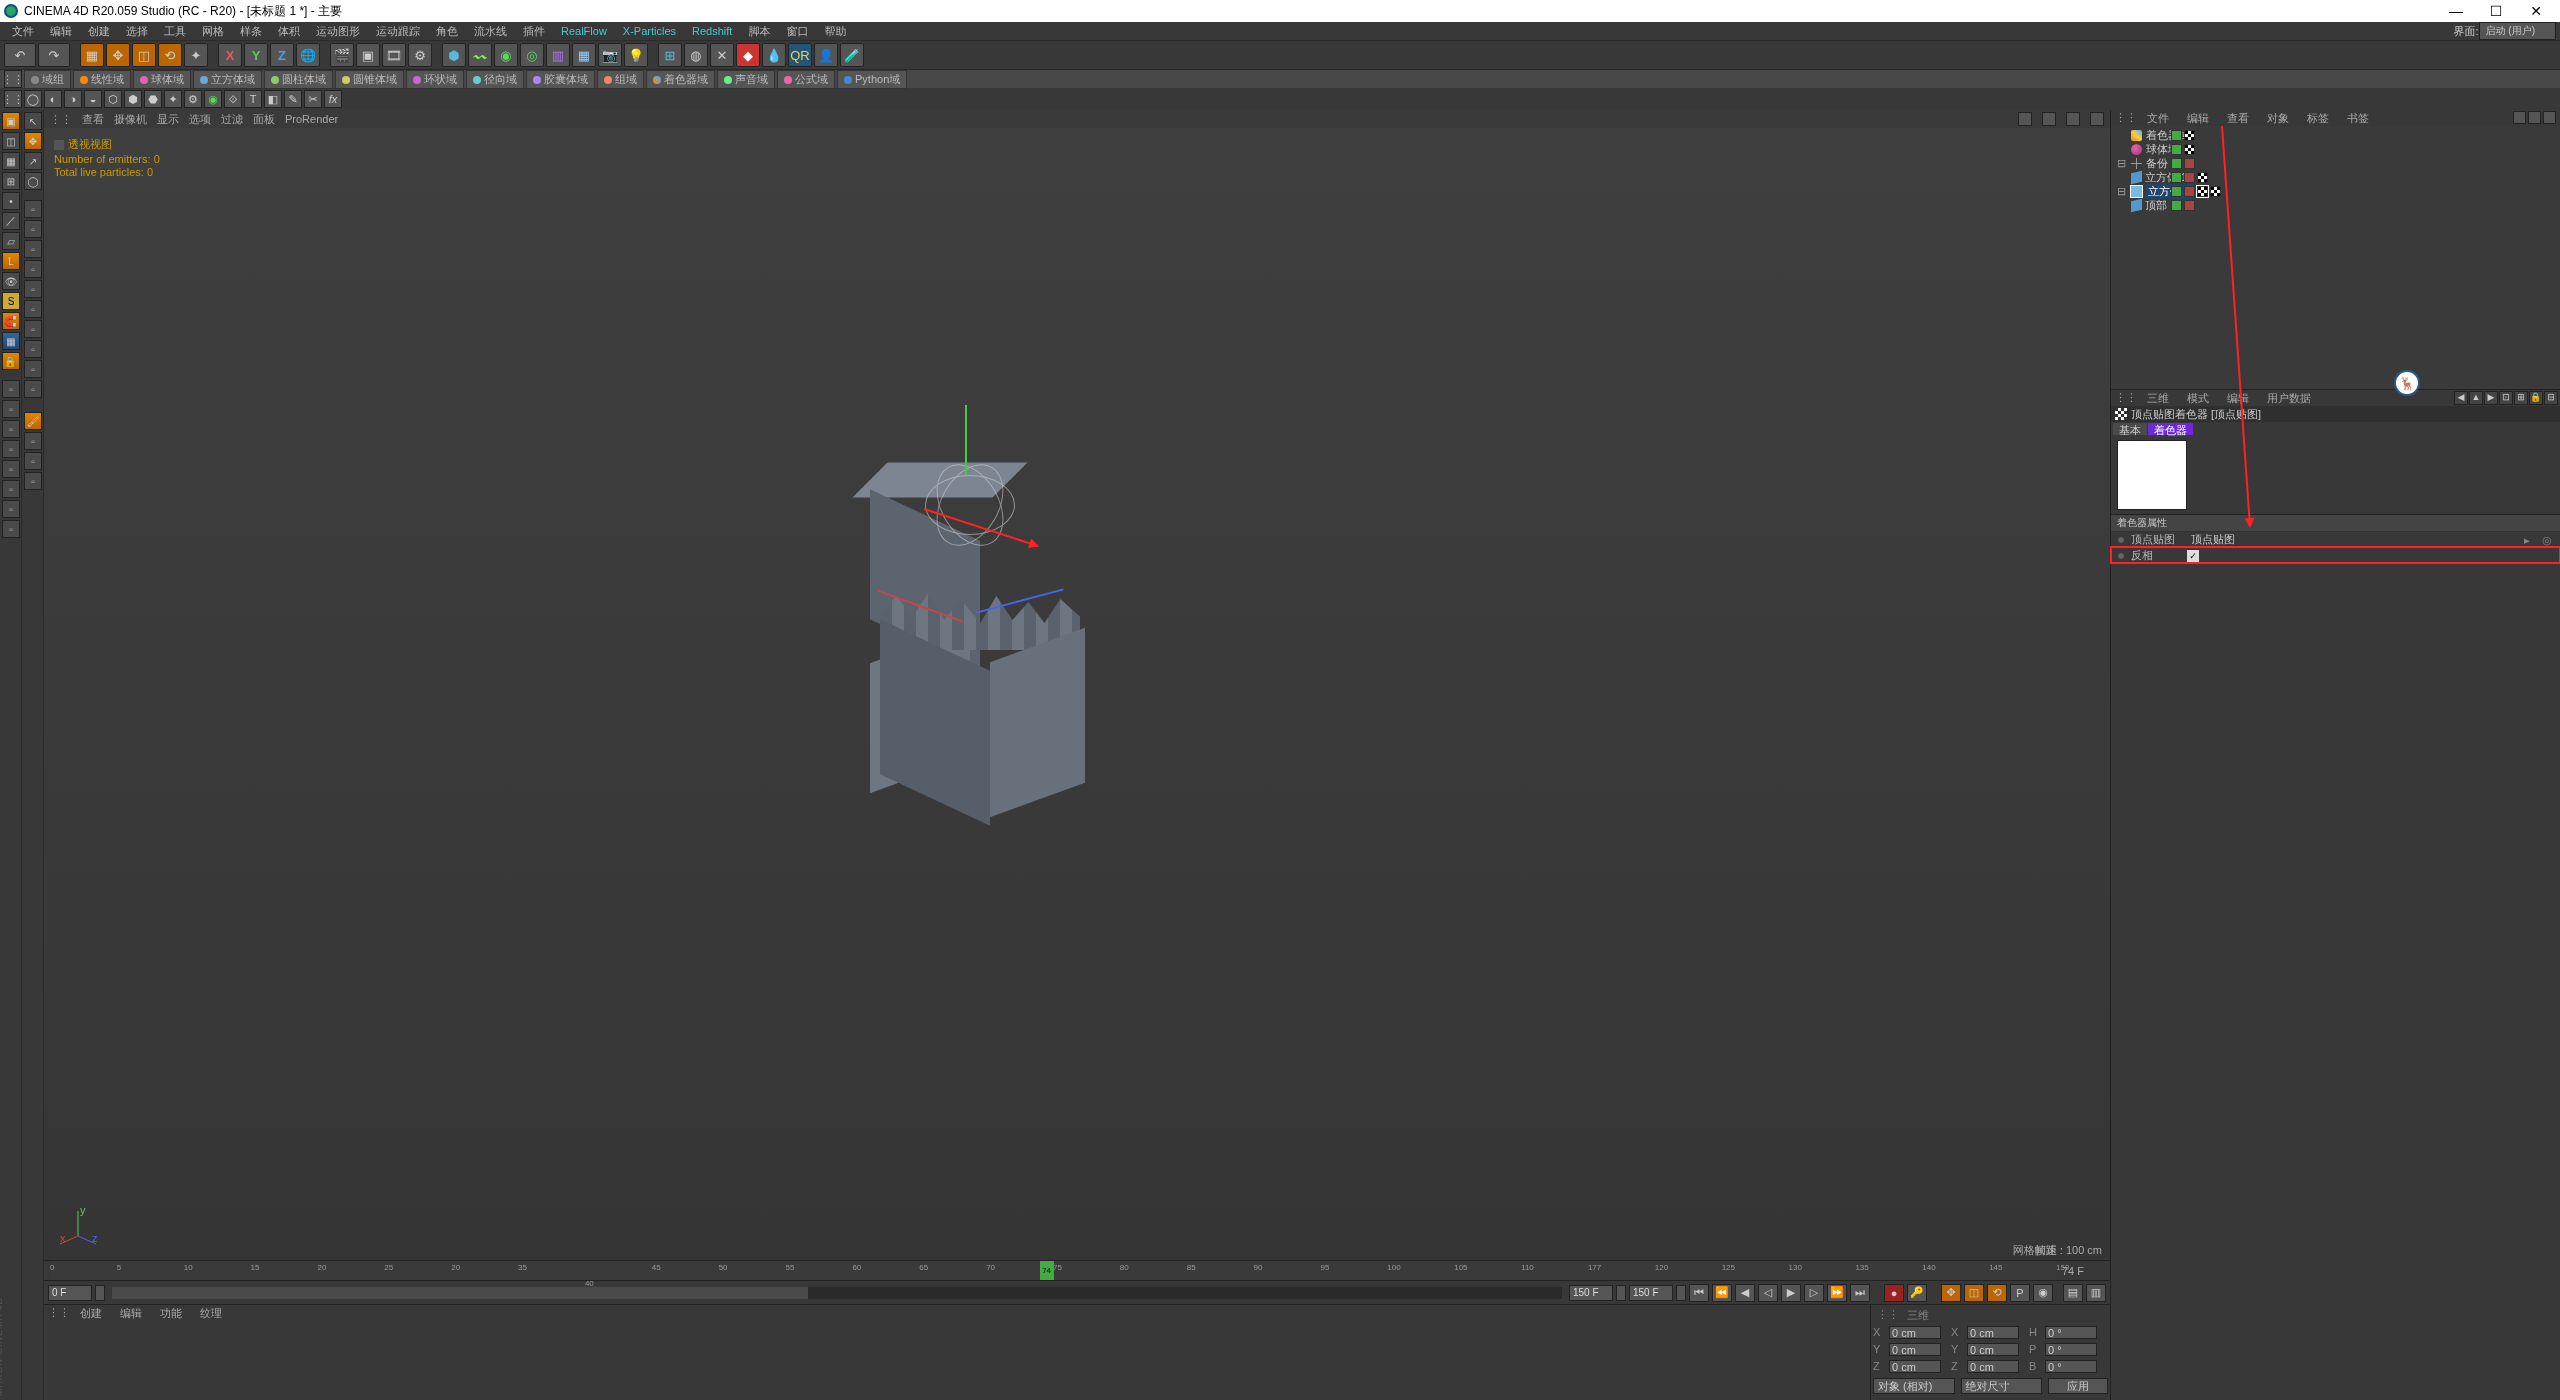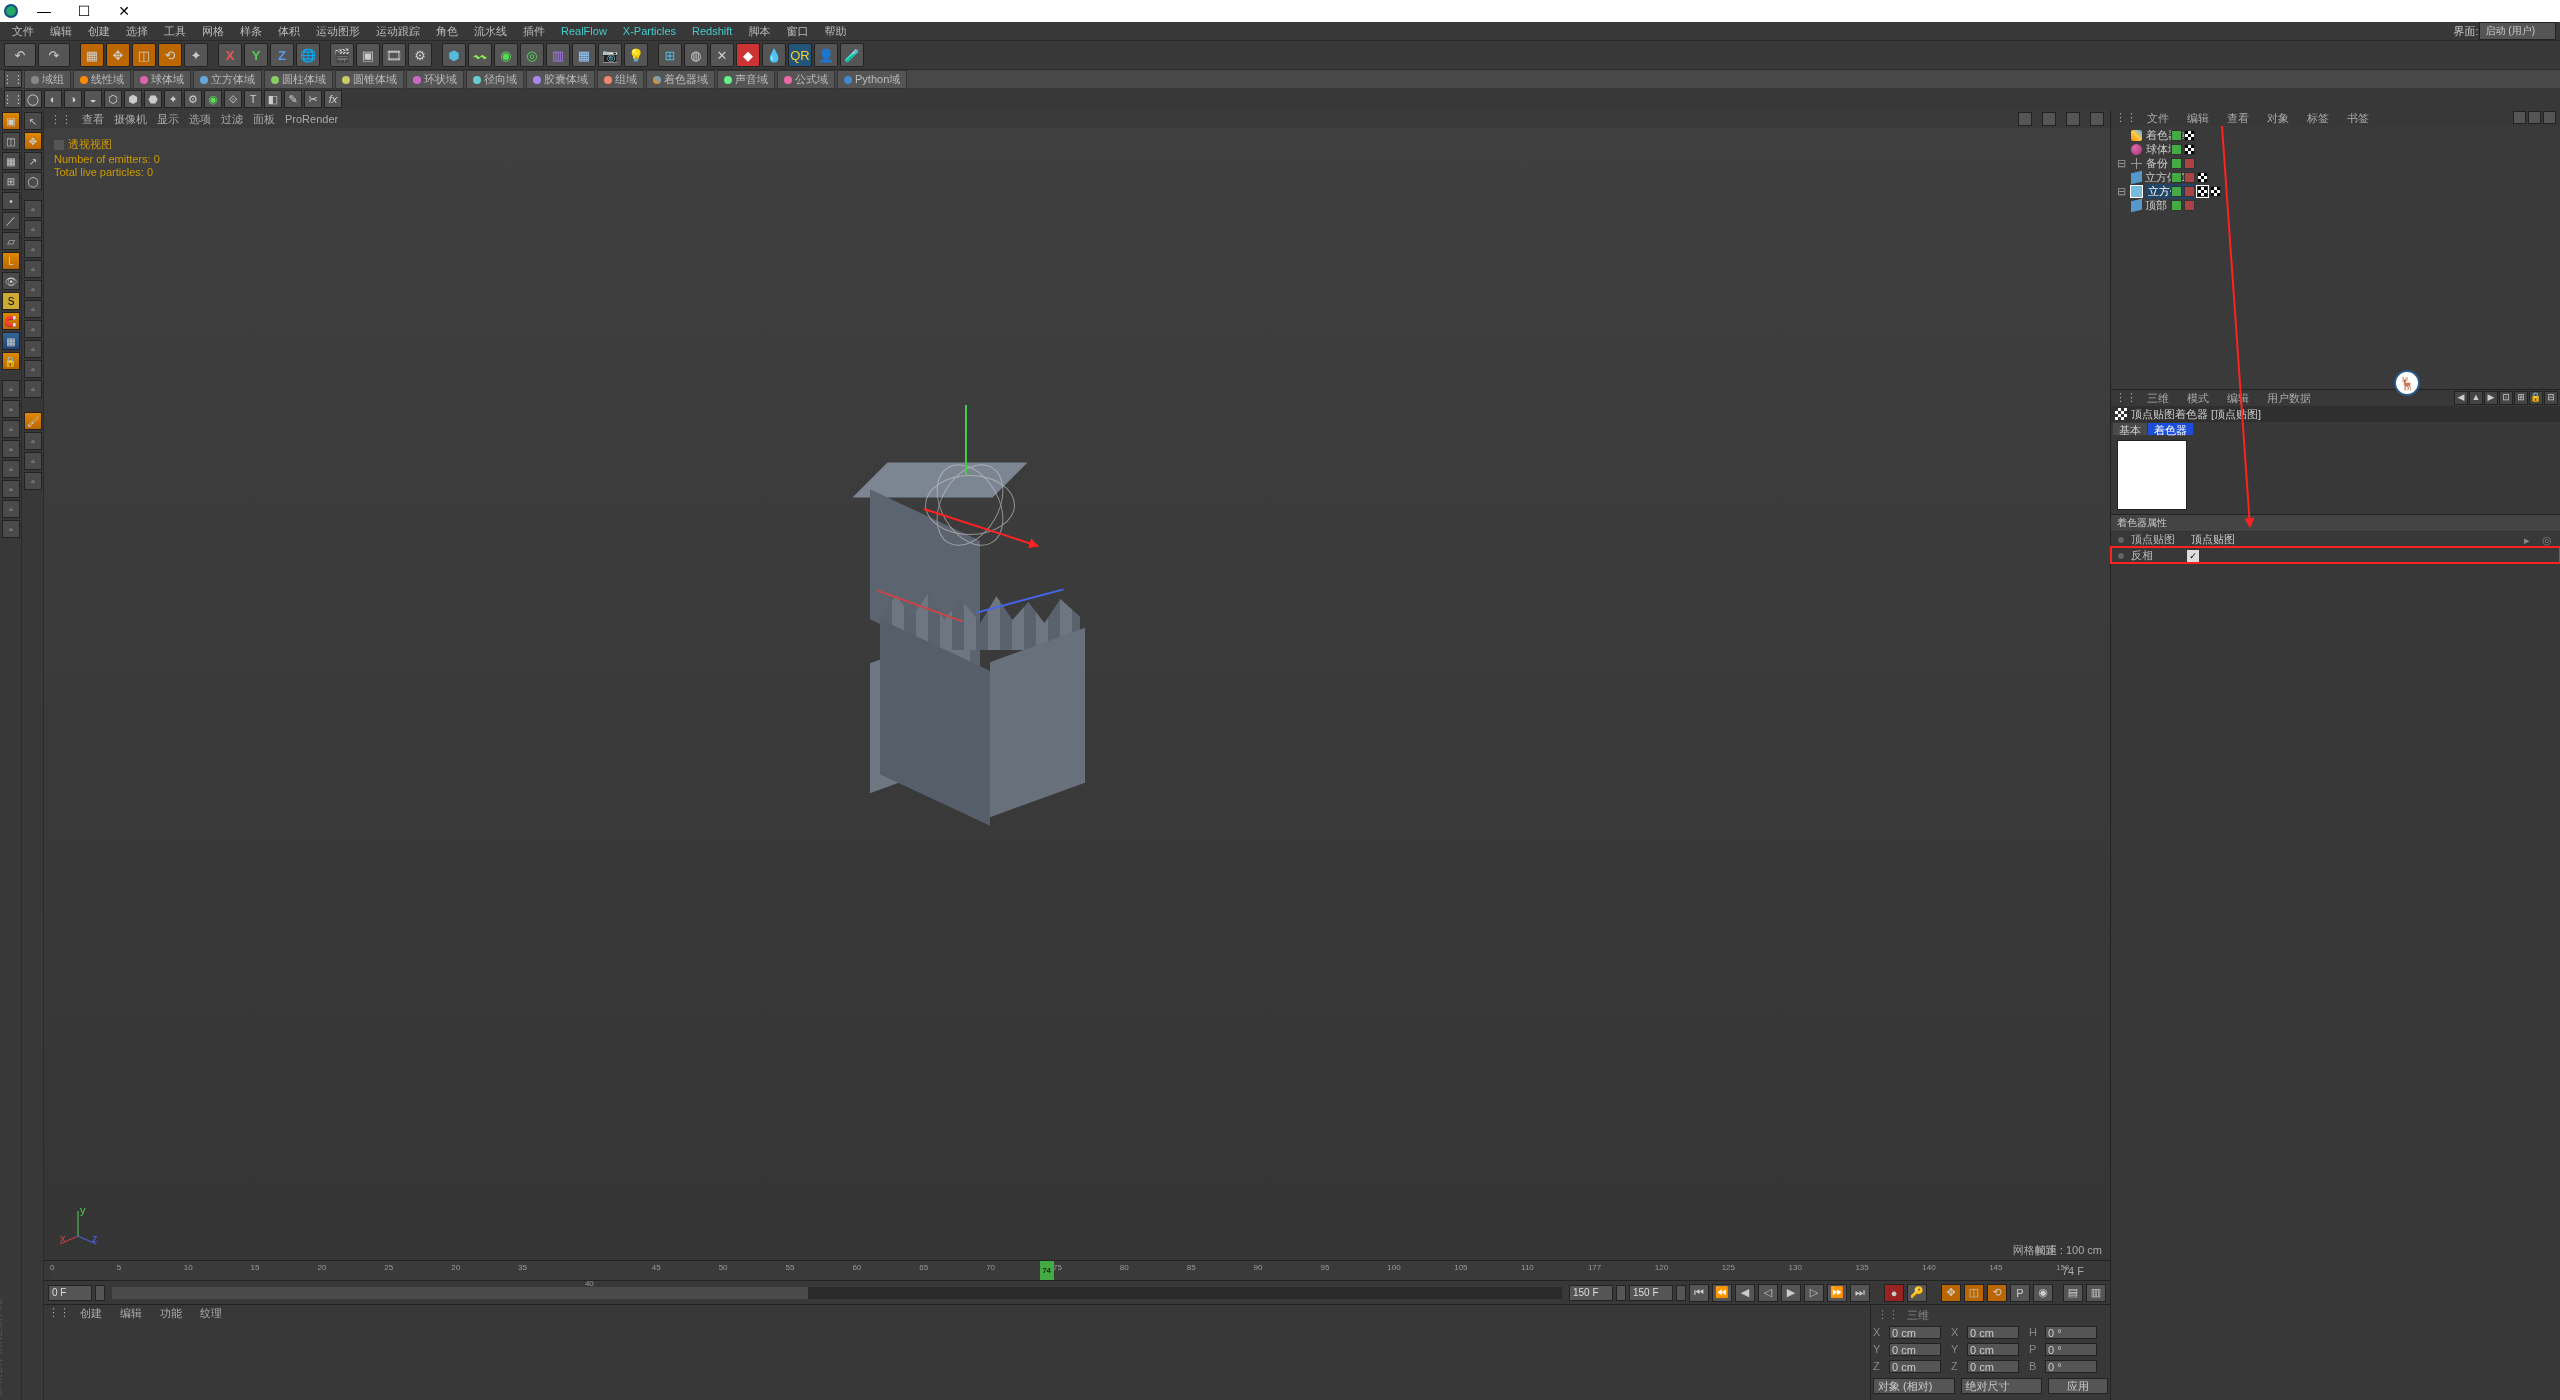--- a/index.html
+++ b/index.html
@@ -147,41 +147,42 @@
 
 
 .am { flex: 1; display:flex; flex-direction:column; position:relative;}
 .am .amtabs { height:16px; display:flex; gap:2px; padding:1px 4px; font-size:10px; color:#aaa;}
 .am .amtab { padding:0 8px; cursor:pointer;}
 .am .amtabs .sp { flex:1;}
 .am .header { height:16px; background:#2f2f2f; display:flex; align-items:center; padding:0 4px; font-size:10px; gap:4px;}
 .am .header .hic { width:12px; height:12px; background:repeating-conic-gradient(#fff 0 25%,#333 0 50%) 0 0/6px 6px;}
 .am .subtabs { height:14px; display:flex; gap:1px; padding:1px 2px; font-size:10px;}
 .am .stab { padding:0 6px; background:#4a4a4a; cursor:pointer;}
-.am .stab.active { background:#1d4ed8; color:#fff;}
+.am .stab.active { background:#6d28d9; color:#fff;}
 .am .preview { width:70px; height:70px; background:#fff; margin:4px 6px; border:1px solid #222;}
 .am .section { background:#444; padding:1px 6px; font-size:10px; color:#ccc; border-top:1px solid #222;}
 .am .prow { display:flex; align-items:center; height:16px; padding:0 6px; font-size:10px; gap:6px; border-top:1px solid #333;}
 .am .prow .pdot { width:8px;height:8px;border-radius:50%;background:#666;border:1px solid #333;}
 .am .prow .plbl { min-width:50px; color:#bbb;}
 .am .prow .pval { padding:0 4px; color:#ccc;}
 .am .prow .pchk { width:12px;height:12px; background:#ddd; display:flex;align-items:center;justify-content:center;font-size:9px;color:#000;}
 .am .prow .picon { width:12px;height:12px; margin-left:auto;}
 .am .prow.hl { outline:2px solid #f22; outline-offset:-1px;}
 .am .navarrows { position:absolute; top:1px; right:2px; display:flex; gap:1px;}
 .am .navarrows .na { width:14px;height:14px; background:#444; border:1px solid #222; font-size:9px; text-align:center; cursor:pointer;}
 
 
 .watermark { position: fixed; left: 4px; bottom: 4px; font-size: 9px; color: #555; transform: rotate(-90deg); transform-origin: left bottom; letter-spacing:1px;}
 </style>
 </head>
 <body>
 
 <div class="titlebar">
   <div class="logo"></div>
+  <div class="title">CINEMA 4D R20.059 Studio (RC - R20) - [未标题 1 *] - 主要</div>
   <div class="winbtn">—</div>
   <div class="winbtn">☐</div>
   <div class="winbtn">✕</div>
 </div>
 
 <div class="menubar">
   <span class="mitem">文件</span>
   <span class="mitem">编辑</span>
   <span class="mitem">创建</span>
   <span class="mitem">选择</span>

